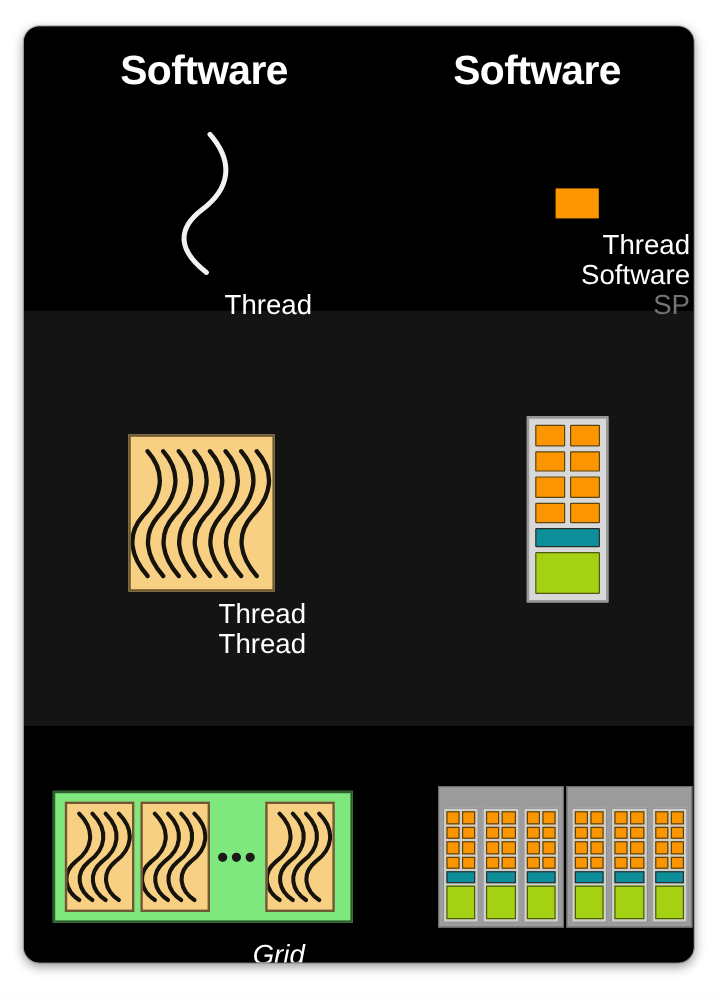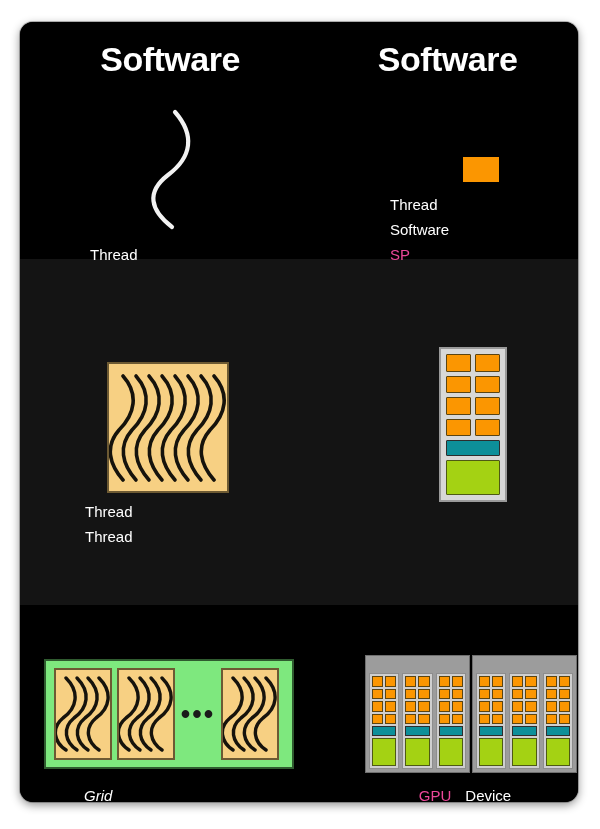--- a/index.html
+++ b/index.html
@@ -51,27 +51,27 @@
     letter-spacing: -0.5px;
     text-align: center;
     white-space: nowrap;
   }
   .header-software { left: 20px;  top: 18px; width: 260px; }
   .header-hardware { left: 300px; top: 18px; width: 255px; }
 
   
   .caption {
     position: absolute;
-    text-align: left;
+    text-align: right;
     color: #ffffff;
-    font-size: 15px;
+    font-size: 23px;
     line-height: 25px;
     white-space: nowrap;
   }
-  .caption-red { color: #ec4899; }
+  .caption-red { color: #737373; }
 
   
   .thread-curve {
     position: absolute;
     left: 100px;
     top: 85px;
     width: 110px;
     height: 125px;
   }
 
@@ -419,19 +419,15 @@
             <div class="mini-sp-cell"></div>
             <div class="mini-sp-cell"></div>
             <div class="mini-sp-cell"></div>
             <div class="mini-sp-cell"></div>
           </div>
           <div class="mini-teal"></div>
           <div class="mini-green"></div>
         </div>
       </div>
     </div>
-    <div class="caption cap-device">
-      <span class="caption-red">GPU</span>
-      <span>Device</span>
-    </div>
 
   </div>
 </div>
 
 </body></html>

